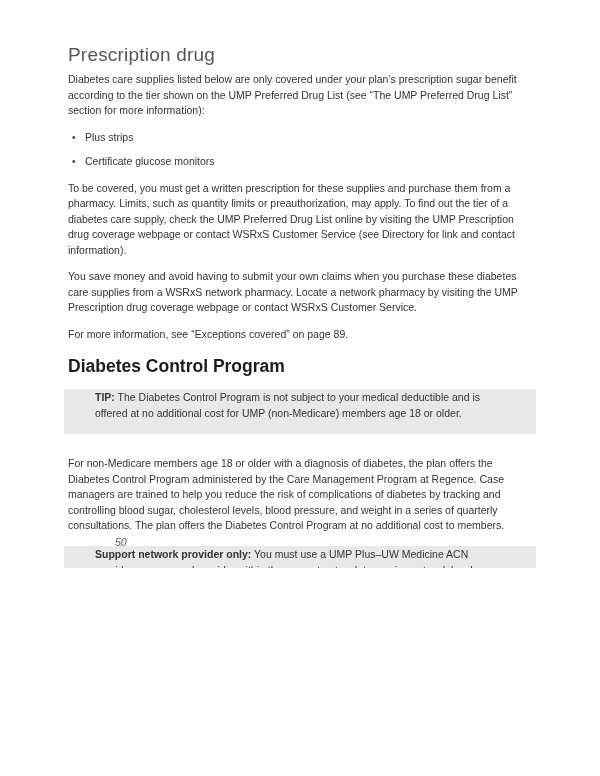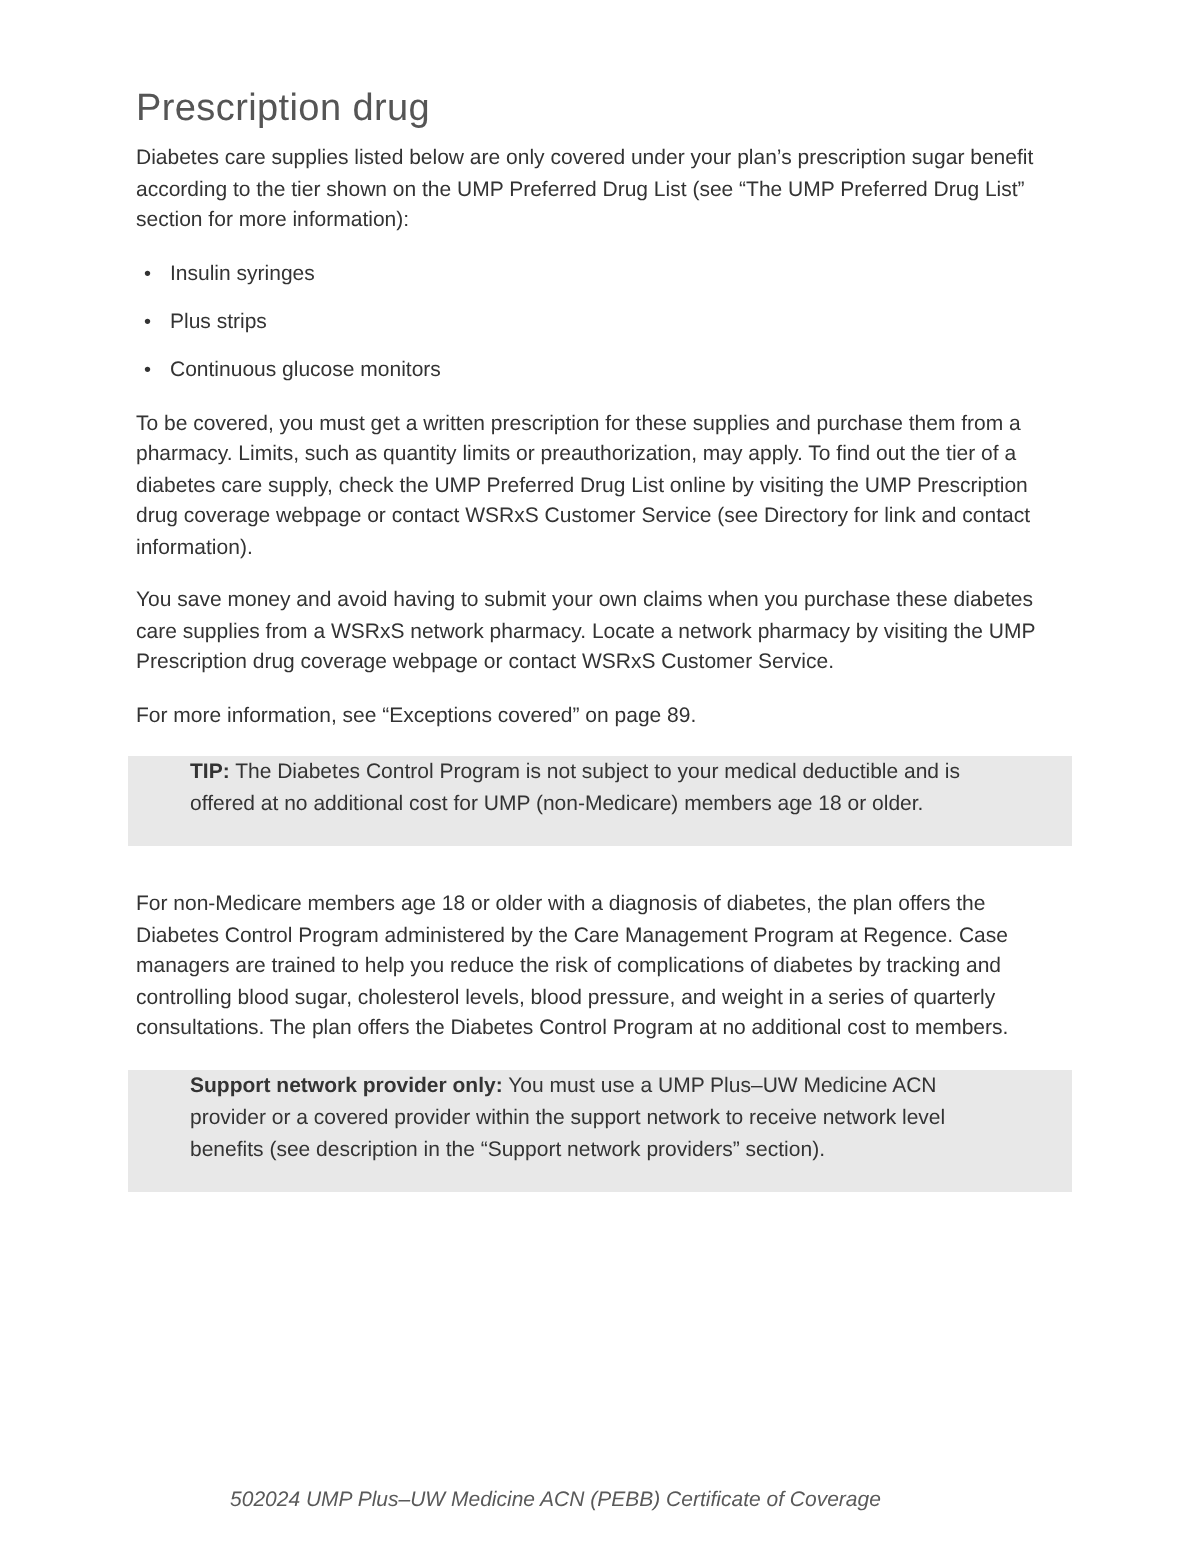--- a/index.html
+++ b/index.html
@@ -1,19 +1,19 @@
 <!DOCTYPE html>
 <html><head>
 <meta charset="utf-8">
 <style>
   * { box-sizing: border-box; }
   html, body { margin: 0; padding: 0; background: #ffffff; }
   .page {
     width: 600px;
-    height: 776px;
+    height: 568px;
     background: #ffffff;
     position: relative;
     font-family: "Liberation Sans", "DejaVu Sans", sans-serif;
     color: #333333;
     padding: 44px 68px 0 68px;
     overflow: hidden;
   }
   .heading-light {
     font-size: 19px;
     font-weight: 400;
@@ -82,42 +82,41 @@
 </head>
 <body>
 
 <div class="page">
 
   <h1 class="heading-light">Prescription drug</h1>
 
   <p class="body">Diabetes care supplies listed below are only covered under your plan’s prescription sugar benefit according to the tier shown on the UMP Preferred Drug List (see “The UMP Preferred Drug List” section for more information):</p>
 
   <ul class="bullet-list">
-    <li>Insulin syringes</li>
     <li>Plus strips</li>
-    <li>Continuous glucose monitors</li>
+    <li>Certificate glucose monitors</li>
   </ul>
 
   <p class="body">To be covered, you must get a written prescription for these supplies and purchase them from a pharmacy. Limits, such as quantity limits or preauthorization, may apply. To find out the tier of a diabetes care supply, check the UMP Preferred Drug List online by visiting the UMP Prescription drug coverage webpage or contact WSRxS Customer Service (see Directory for link and contact information).</p>
 
   <p class="body">You save money and avoid having to submit your own claims when you purchase these diabetes care supplies from a WSRxS network pharmacy. Locate a network pharmacy by visiting the UMP Prescription drug coverage webpage or contact WSRxS Customer Service.</p>
 
   <p class="body">For more information, see “Exceptions covered” on page 89.</p>
 
+  <h2 class="heading-bold">Diabetes Control Program</h2>
 
   <div class="note-box">
     <p><span class="bold-label">TIP:</span> <span>The Diabetes Control Program is not subject to your medical deductible and is offered at no additional cost for UMP (non-Medicare) members age 18 or older.</span></p>
   </div>
 
   <p class="body">For non-Medicare members age 18 or older with a diagnosis of diabetes, the plan offers the Diabetes Control Program administered by the Care Management Program at Regence. Case managers are trained to help you reduce the risk of complications of diabetes by tracking and controlling blood sugar, cholesterol levels, blood pressure, and weight in a series of quarterly consultations. The plan offers the Diabetes Control Program at no additional cost to members.</p>
 
 
 
   <div class="note-box">
     <p><span class="bold-label">Support network provider only:</span> <span>You must use a UMP Plus–UW Medicine ACN provider or a covered provider within the support network to receive network level benefits (see description in the “Support network providers” section).</span></p>
   </div>
 
   <div class="footer">
     <span>50</span>
-    <span>2024 UMP Plus–UW Medicine ACN (PEBB) Certificate of Coverage</span>
   </div>
 
 </div>
 
 </body></html>

